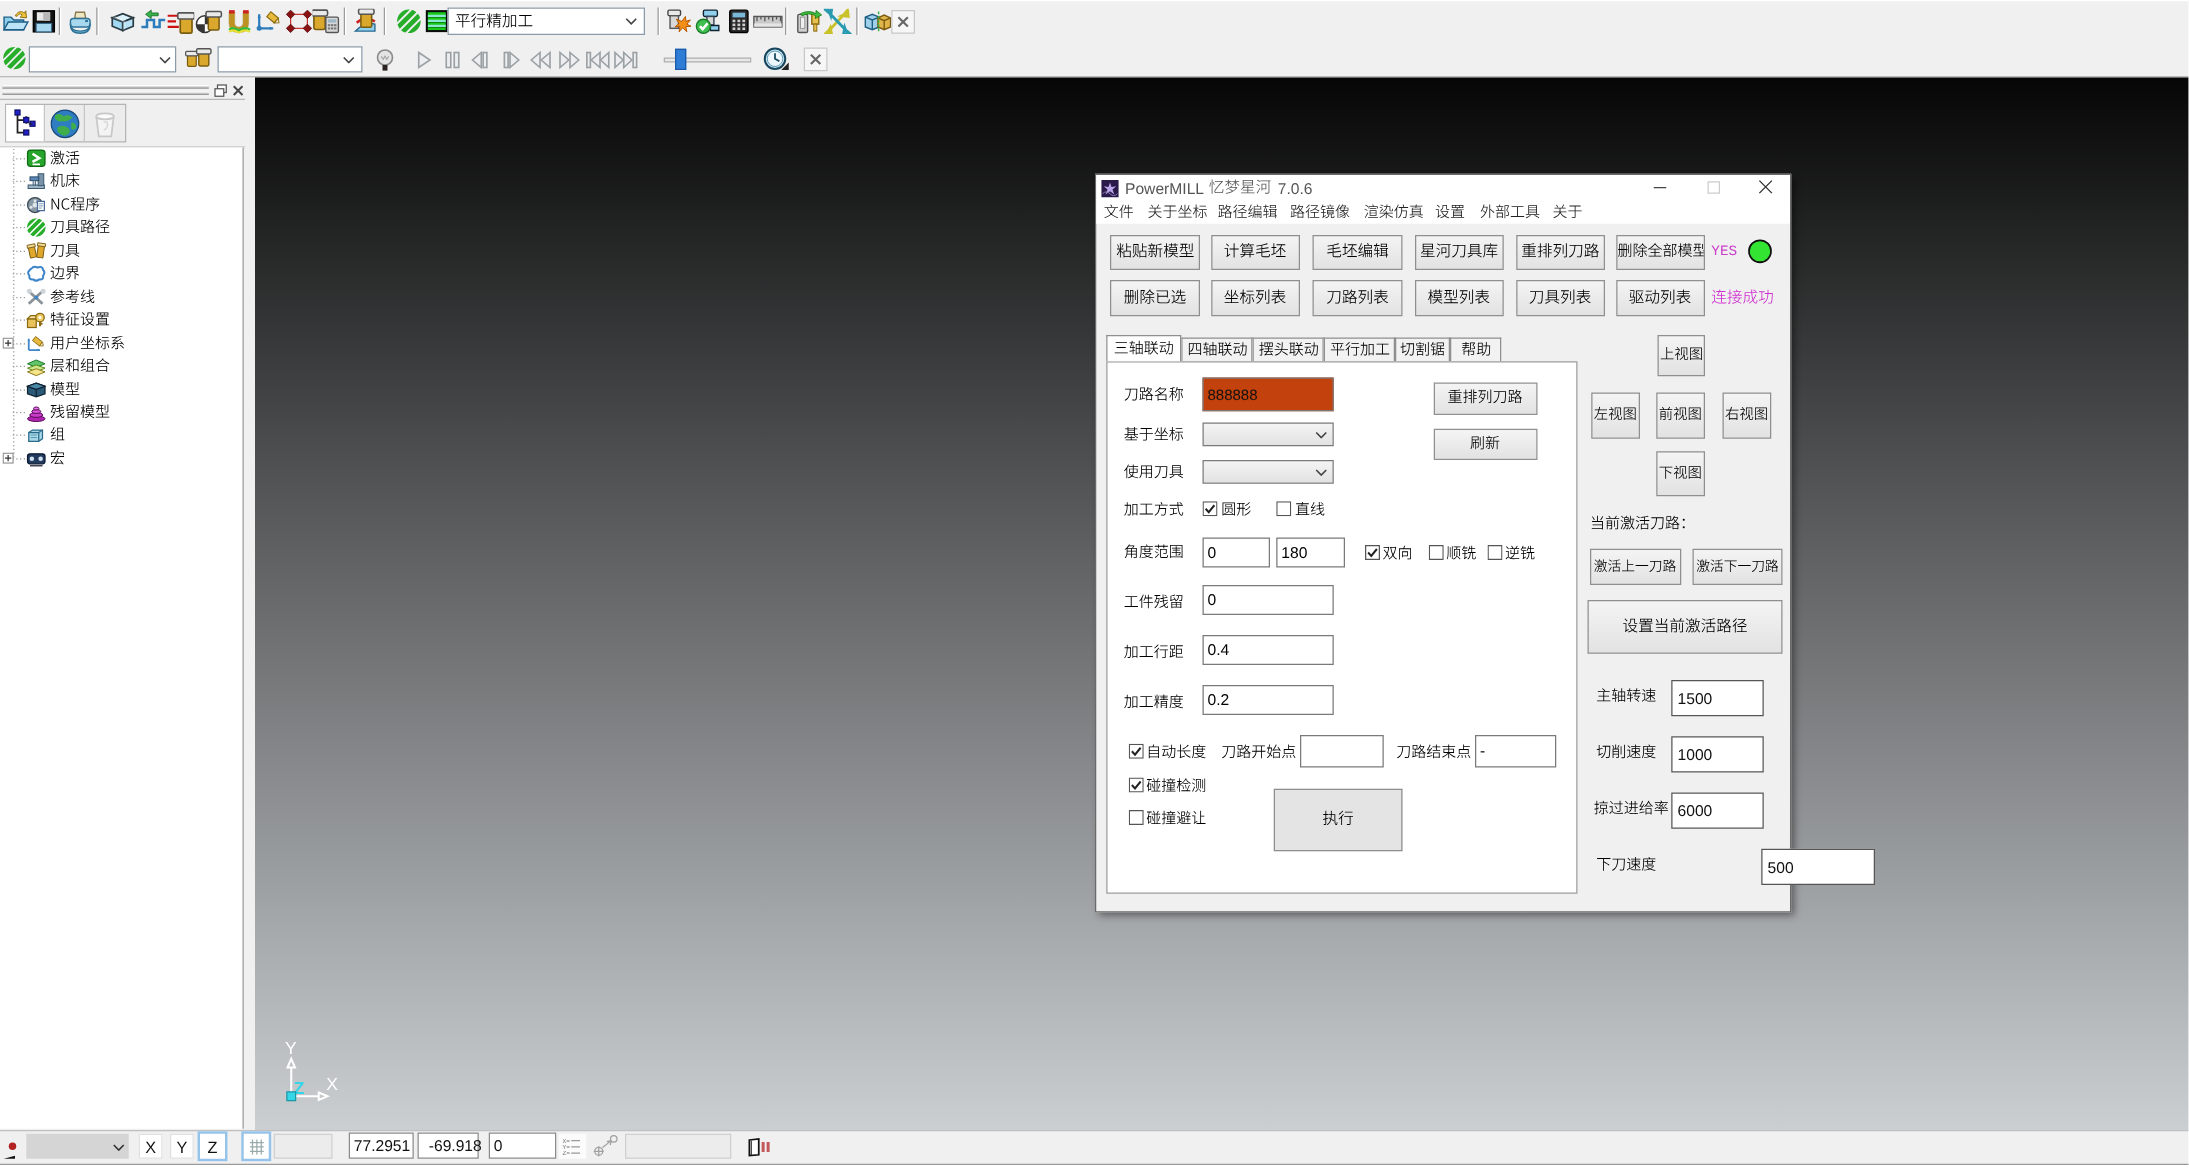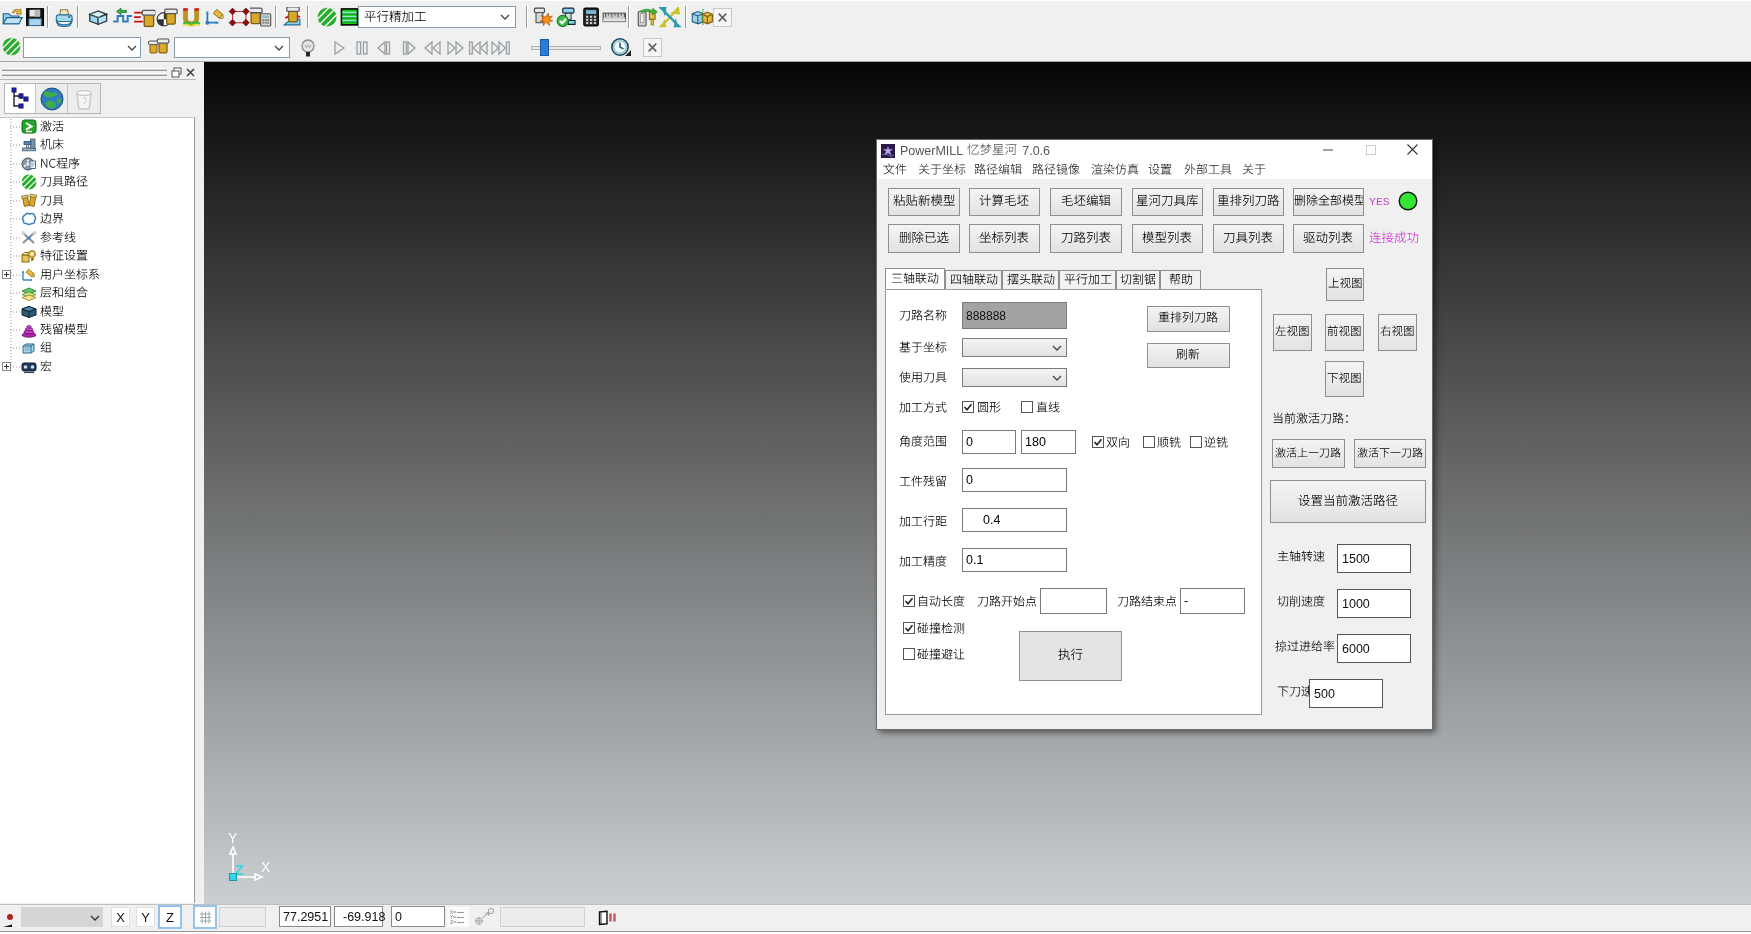--- a/index.html
+++ b/index.html
@@ -1153,21 +1153,21 @@
     <div class="ab" style="left:899px;top:555px;line-height:0;z-index:3">
       <svg class="zt" width="49" height="16">
         <g fill="#000" transform="translate(0,10.6) scale(0.01200,-0.01200)">
           <use href="#g52A0" x="0"></use>
           <use href="#g5DE5" x="1000"></use>
           <use href="#g7CBE" x="2000"></use>
           <use href="#g5EA6" x="3000"></use>
         </g>
       </svg>
     </div>
-    <div class="ab " style="left:962px;top:302px;width:105px;height:27px;z-index:3;background:#a3a3a3;border:1px solid #7a7a7a;font-size:12px;color:#111;display:flex;align-items:center;padding-left:3px;font-family:'Liberation Sans'">888888</div>
+    <div class="ab " style="left:962px;top:302px;width:105px;height:27px;z-index:3;background:#c2410c;border:1px solid #7a7a7a;font-size:12px;color:#111;display:flex;align-items:center;padding-left:3px;font-family:'Liberation Sans'">888888</div>
     <div class="ab " style="left:962px;top:338px;width:105px;height:19px;z-index:3;background:linear-gradient(#f4f4f4,#e2e2e2);border:1px solid #7a7a7a"></div>
     <svg class="ab" width="10" height="6" style="left:1052px;top:345px;z-index:3">
       <path d="M1,1 L5,5 L9,1" stroke="#444" fill="none" stroke-width="1.3"></path>
     </svg>
     <div class="ab " style="left:962px;top:368px;width:105px;height:19px;z-index:3;background:linear-gradient(#f4f4f4,#e2e2e2);border:1px solid #7a7a7a"></div>
     <svg class="ab" width="10" height="6" style="left:1052px;top:375px;z-index:3">
       <path d="M1,1 L5,5 L9,1" stroke="#444" fill="none" stroke-width="1.3"></path>
     </svg>
     <svg class="ab" width="12" height="12" style="left:962px;top:401px;z-index:5">
       <rect x="0.5" y="0.5" width="11" height="11" fill="#fff" stroke="#555"></rect>
@@ -1222,22 +1222,22 @@
     </svg>
     <div class="ab" style="left:1204px;top:436px;line-height:0;z-index:3">
       <svg class="zt" width="25" height="16">
         <g fill="#000" transform="translate(0,10.6) scale(0.01200,-0.01200)">
           <use href="#g9006" x="0"></use>
           <use href="#g94E3" x="1000"></use>
         </g>
       </svg>
     </div>
     <div class="ab " style="left:962px;top:468px;width:105px;height:24px;z-index:3;background:#fff;border:1px solid #7a7a7a;font-size:12.5px;display:flex;align-items:center;padding-left:3px">0</div>
-    <div class="ab " style="left:962px;top:508px;width:105px;height:24px;z-index:3;background:#fff;border:1px solid #7a7a7a;font-size:12.5px;display:flex;align-items:center;padding-left:20px">0.4</div>
-    <div class="ab " style="left:962px;top:548px;width:105px;height:24px;z-index:3;background:#fff;border:1px solid #7a7a7a;font-size:12.5px;display:flex;align-items:center;padding-left:3px">0.1</div>
+    <div class="ab " style="left:962px;top:508px;width:105px;height:24px;z-index:3;background:#fff;border:1px solid #7a7a7a;font-size:12.5px;display:flex;align-items:center;padding-left:3px">0.4</div>
+    <div class="ab " style="left:962px;top:548px;width:105px;height:24px;z-index:3;background:#fff;border:1px solid #7a7a7a;font-size:12.5px;display:flex;align-items:center;padding-left:3px">0.2</div>
     <svg class="ab" width="12" height="12" style="left:903px;top:595px;z-index:5">
       <rect x="0.5" y="0.5" width="11" height="11" fill="#fff" stroke="#555"></rect>
       <path d="M2.5,6 L5,8.7 L9.5,3.2" fill="none" stroke="#222" stroke-width="1.6"></path>
     </svg>
     <div class="ab" style="left:917px;top:595px;line-height:0;z-index:3">
       <svg class="zt" width="49" height="16">
         <g fill="#000" transform="translate(0,10.6) scale(0.01200,-0.01200)">
           <use href="#g81EA" x="0"></use>
           <use href="#g52A8" x="1000"></use>
           <use href="#g957F" x="2000"></use>
@@ -1456,21 +1456,21 @@
     <div class="ab" style="left:1277px;top:685px;line-height:0">
       <svg class="zt" width="49" height="16">
         <g fill="#000" transform="translate(0,10.6) scale(0.01200,-0.01200)">
           <use href="#g4E0B" x="0"></use>
           <use href="#g5200" x="1000"></use>
           <use href="#g901F" x="2000"></use>
           <use href="#g5EA6" x="3000"></use>
         </g>
       </svg>
     </div>
-    <div class="ab " style="left:1309px;top:679px;width:74px;height:29px;background:#fff;border:1px solid #555;font-size:12.5px;color:#111;display:flex;align-items:center;padding-left:4px;font-family:'Liberation Sans'">500</div>
+    <div class="ab " style="left:1409px;top:679px;width:91px;height:29px;background:#fff;border:1px solid #555;font-size:12.5px;color:#111;display:flex;align-items:center;padding-left:4px;font-family:'Liberation Sans'">500</div>
     <div class="ab " style="left:0px;top:904px;width:1751px;height:28px;background:#f0f0f0;border-top:1px solid #c0c0c0;border-bottom:1px solid #9a9a9a"></div>
     <svg class="ab" width="16" height="16" style="left:2px;top:912px">
       <circle cx="8" cy="5" r="3" fill="#b22222"></circle>
       <path d="M2,15 L11,15 L11,12.5 Z" fill="#111" transform="translate(-1,0)"></path>
     </svg>
     <div class="ab " style="left:21px;top:907px;width:82px;height:20px;background:#d5d5d5"></div>
     <svg class="ab" width="10" height="6" style="left:90px;top:915px">
       <path d="M1,1 L5,5 L9,1" stroke="#333" fill="none" stroke-width="1.3"></path>
     </svg>
     <div class="ab " style="left:111px;top:907px;width:19px;height:20px;background:#fff;border:1px solid #e0e0e0;display:flex;align-items:center;justify-content:center;font-size:13px;color:#111">X</div>

